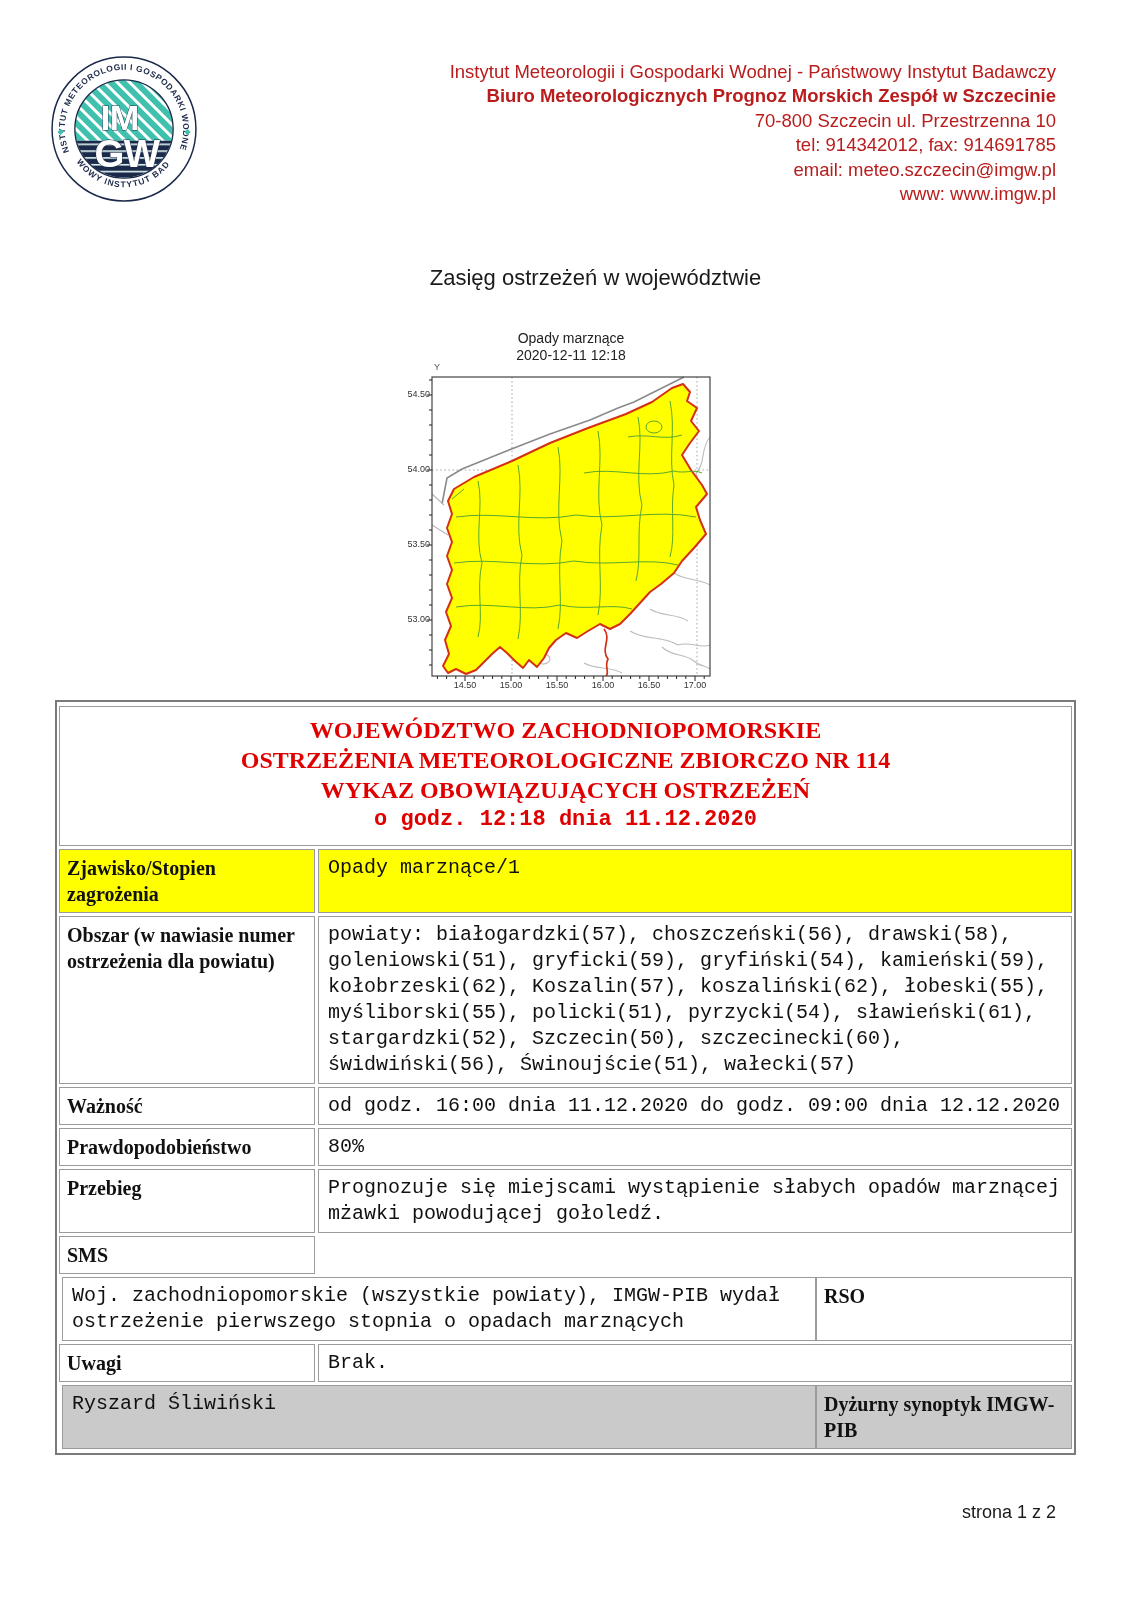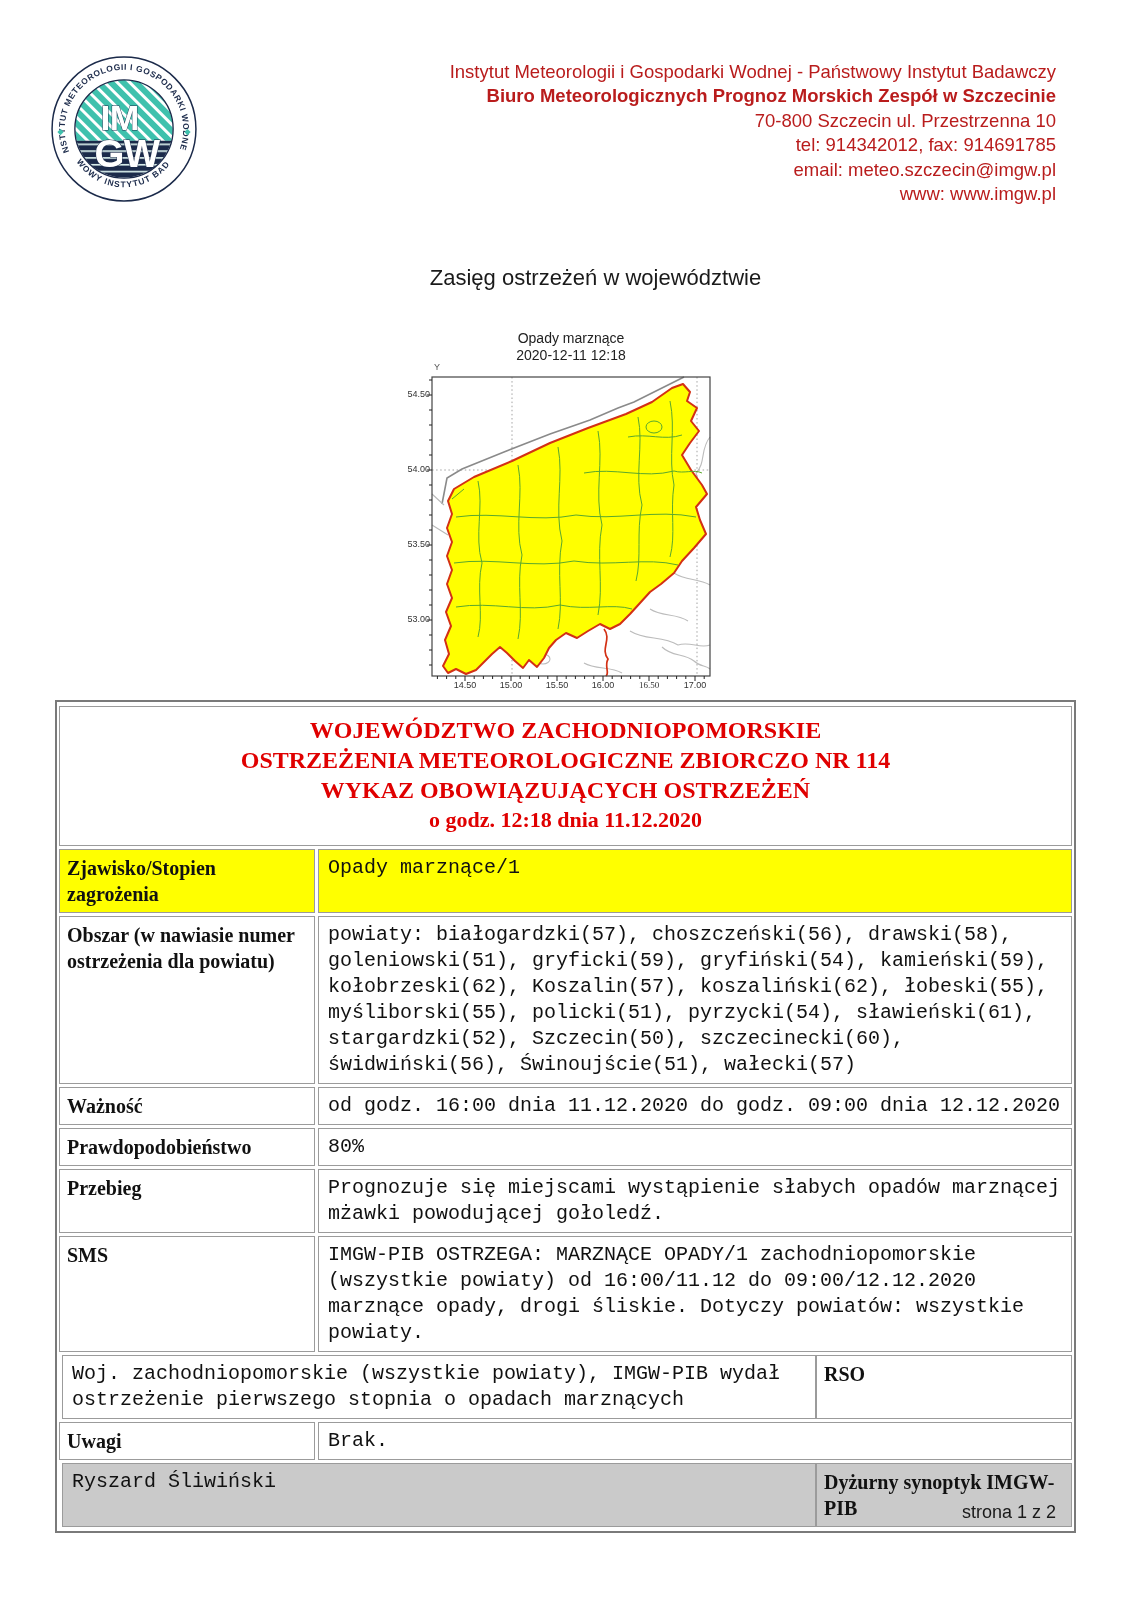--- a/index.html
+++ b/index.html
@@ -20,21 +20,21 @@
   .map-svg{position:absolute;left:24px;top:53px;}
   .ytick{position:absolute;left:0;width:30px;text-align:right;font-size:9px;color:#333;}
   .xtick{position:absolute;width:30px;text-align:center;font-size:9px;color:#333;top:362px;}
   .yaxis-label{position:absolute;left:34px;top:44px;font-size:9px;color:#555;}
   
   .wtable{position:absolute;left:55px;top:700px;width:1021px;box-sizing:border-box;
           border:2px solid #7a7a7a;background:#fff;padding:2px 0 1px;
           font-family:"Liberation Serif","DejaVu Serif",serif;}
   .ttitle{margin:2px 2px 3px;border:1px solid #9b9b9b;padding:8px 0 10px;text-align:center;}
   .ttl-line{font-weight:bold;font-size:24px;line-height:30px;}
-  .ttl-small{font-size:22px;}
+  .ttl-small{font-size:22px;font-family:Liberation Mono, monospace;}
   .trow{display:flex;margin:0 2px 3px;}
   .tcell{border:1px solid #9b9b9b;box-sizing:border-box;font-size:20px;line-height:26px;
          color:#111;background:#fff;}
   .tlabel{width:256px;flex:0 0 256px;padding:5px 7px;font-weight:bold;}
   .tvalue{flex:1;margin-left:3px;padding:5px 9px;font-family:Liberation Mono, monospace;}
   .hl-yellow{background:#FFFF00;}
   .hl-gray{background:#CACACA;}
   
   .footer{position:absolute;right:75px;top:1502px;font-size:18px;color:#1a1a1a;}
 </style>
@@ -199,21 +199,21 @@
         <div class="ytick" style="top: 71px;">54.50</div>
         <div class="ytick" style="top: 146px;">54.00</div>
         <div class="ytick" style="top: 221px;">53.50</div>
         <div class="ytick" style="top: 296px;">53.00</div>
       </div>
     <div id="xtick-host">
         <div class="xtick" style="left: 50px;">14.50</div>
         <div class="xtick" style="left: 96px; text-align: center;">15.00</div>
         <div class="xtick" style="left: 142px;">15.50</div>
         <div class="xtick" style="left: 188px;">16.00</div>
-        <div class="xtick" style="left: 234px; font-family: Liberation Serif, serif;">16.50</div>
+        <div class="xtick" style="left: 234px;">16.50</div>
         <div class="xtick" style="left: 280px;">17.00</div>
       </div>
   </div>
 
   <div class="wtable">
     <div class="ttitle" id="wtable-title" style="color: rgb(224, 0, 0);">
         <div class="ttl-line">WOJEWÓDZTWO ZACHODNIOPOMORSKIE</div>
         <div class="ttl-line">OSTRZEŻENIA METEOROLOGICZNE ZBIORCZO NR 114</div>
         <div class="ttl-line">WYKAZ OBOWIĄZUJĄCYCH OSTRZEŻEŃ</div>
         <div class="ttl-line ttl-small">o godz. 12:18 dnia 11.12.2020</div>
@@ -234,21 +234,20 @@
         <div class="trow">
           <div class="tcell tlabel">Prawdopodobieństwo</div>
           <div class="tcell tvalue">80%</div>
         </div>
         <div class="trow">
           <div class="tcell tlabel">Przebieg</div>
           <div class="tcell tvalue">Prognozuje się miejscami wystąpienie słabych opadów marznącej mżawki powodującej gołoledź.</div>
         </div>
         <div class="trow">
           <div class="tcell tlabel">SMS</div>
-          <div class="tcell tvalue">IMGW-PIB OSTRZEGA: MARZNĄCE OPADY/1 zachodniopomorskie (wszystkie powiaty) od 16:00/11.12 do 09:00/12.12.2020 marznące opady, drogi śliskie. Dotyczy powiatów: wszystkie powiaty.</div>
         </div>
         <div class="trow">
           <div class="tcell tvalue">Woj. zachodniopomorskie (wszystkie powiaty), IMGW-PIB wydał ostrzeżenie pierwszego stopnia o opadach marznących</div>
           <div class="tcell tlabel">RSO</div>
         </div>
         <div class="trow">
           <div class="tcell tlabel">Uwagi</div>
           <div class="tcell tvalue">Brak.</div>
         </div>
         <div class="trow">

